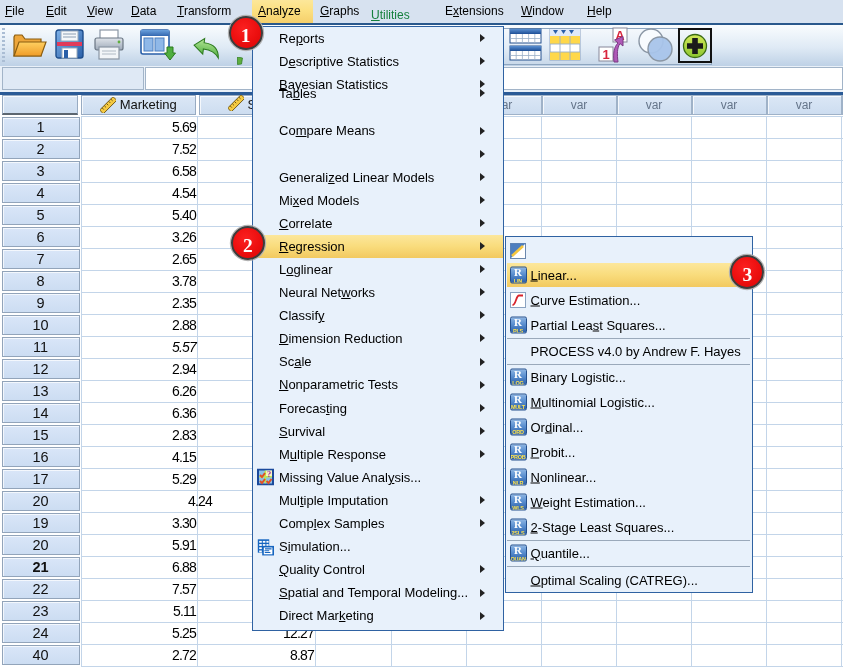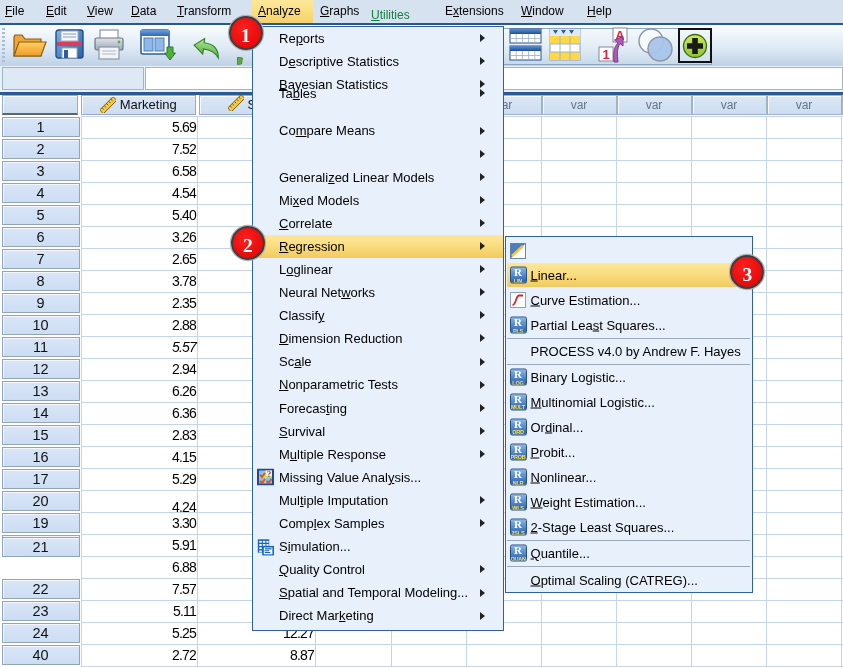--- a/index.html
+++ b/index.html
@@ -156,26 +156,26 @@
 <div class="dval" style="left:136px;top:382.9px;">6.26</div>
 <div class="rowhdr" style="top:403.0px;line-height:19px;">14</div>
 <div class="dval" style="left:136px;top:404.9px;">6.36</div>
 <div class="rowhdr" style="top:425.0px;line-height:19px;">15</div>
 <div class="dval" style="left:136px;top:426.9px;">2.83</div>
 <div class="rowhdr" style="top:447.0px;line-height:19px;">16</div>
 <div class="dval" style="left:136px;top:448.9px;">4.15</div>
 <div class="rowhdr" style="top:469.0px;line-height:19px;">17</div>
 <div class="dval" style="left:136px;top:470.9px;">5.29</div>
 <div class="rowhdr" style="top:491.0px;line-height:19px;">20</div>
-<div class="dval" style="left:136px;top:492.9px;margin-top:6px;">4.24</div>
+<div class="dval" style="left:152px;top:492.9px;">4.24</div>
 <div class="rowhdr" style="top:513.0px;line-height:19px;">19</div>
 <div class="dval" style="left:136px;top:514.9px;">3.30</div>
 <div class="rowhdr" style="top:535.0px;line-height:19px;">20</div>
 <div class="dval" style="left:136px;top:536.9px;">5.91</div>
-<div class="rowhdr" style="top:537px;line-height:19px;">21</div>
+<div class="rowhdr" style="top:557.0px;line-height:19px;font-weight:bold;">21</div>
 <div class="dval" style="left:136px;top:558.9px;">6.88</div>
 <div class="rowhdr" style="top:579.0px;line-height:19px;">22</div>
 <div class="dval" style="left:136px;top:580.9px;">7.57</div>
 <div class="rowhdr" style="top:601.0px;line-height:19px;">23</div>
 <div class="dval" style="left:136px;top:602.9px;">5.11</div>
 <div class="rowhdr" style="top:623.0px;line-height:19px;">24</div>
 <div class="dval" style="left:136px;top:624.9px;">5.25</div>
 <div class="dval" style="left:254px;top:624.9px;">12.27</div>
 <div class="rowhdr" style="top:645.0px;line-height:19px;">40</div>
 <div class="dval" style="left:136px;top:646.9px;">2.72</div>

